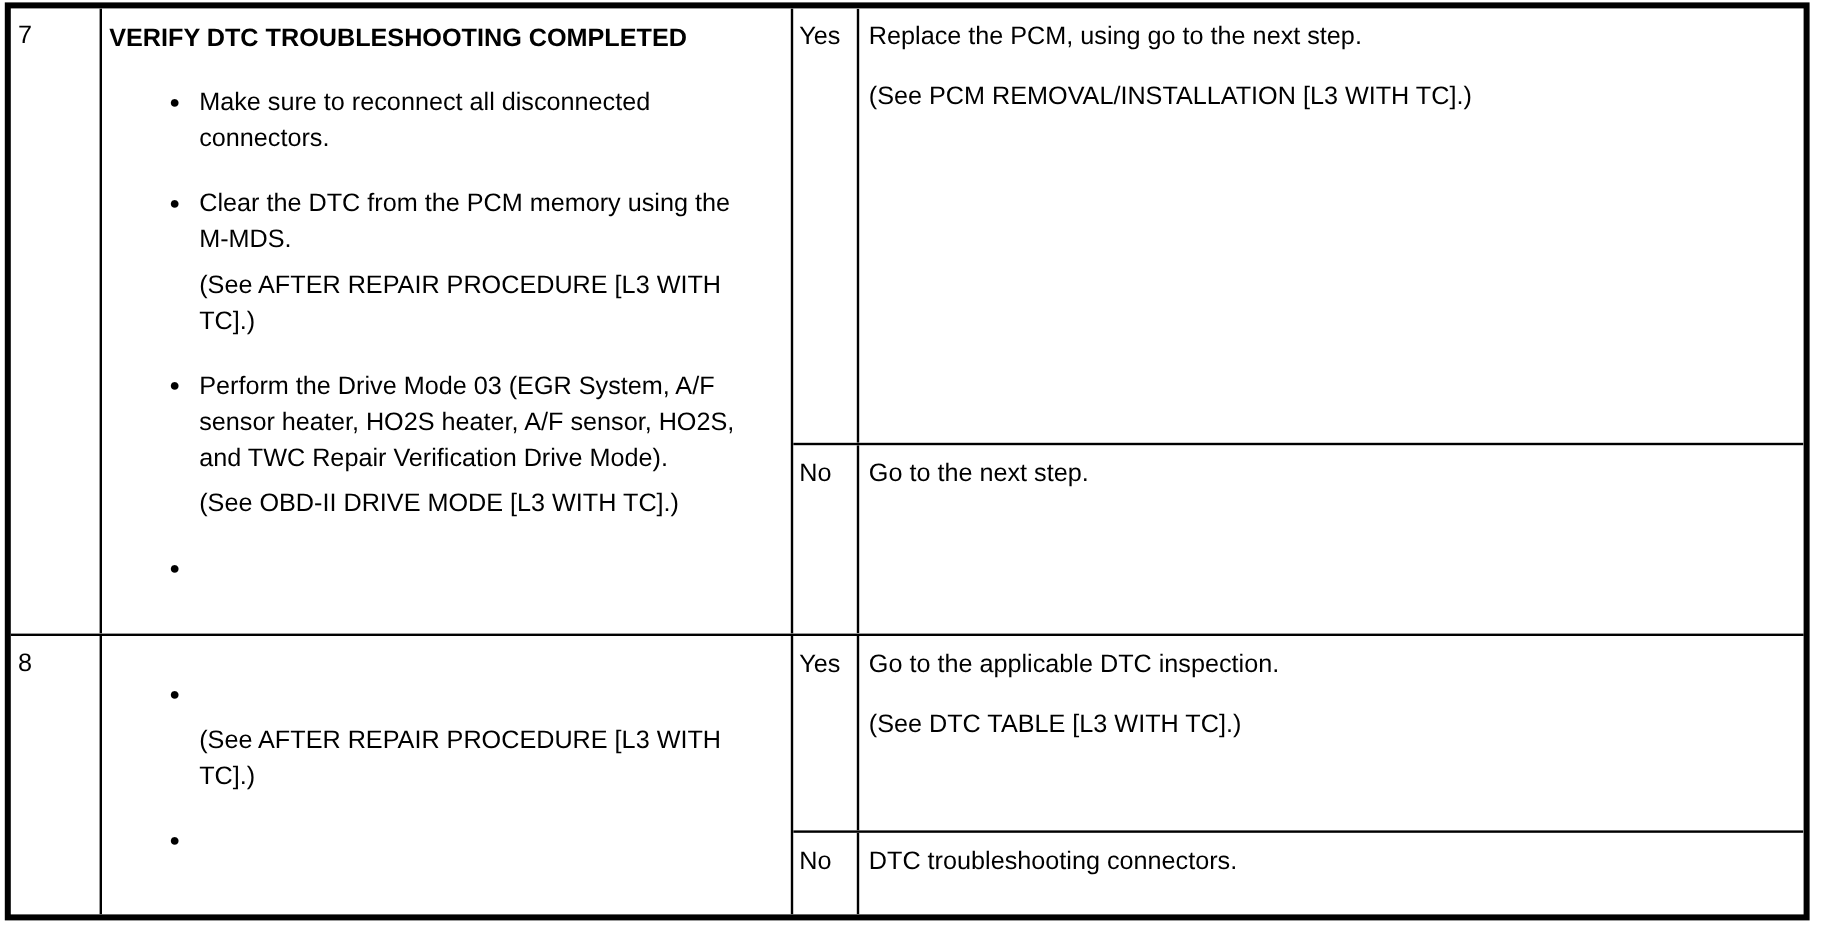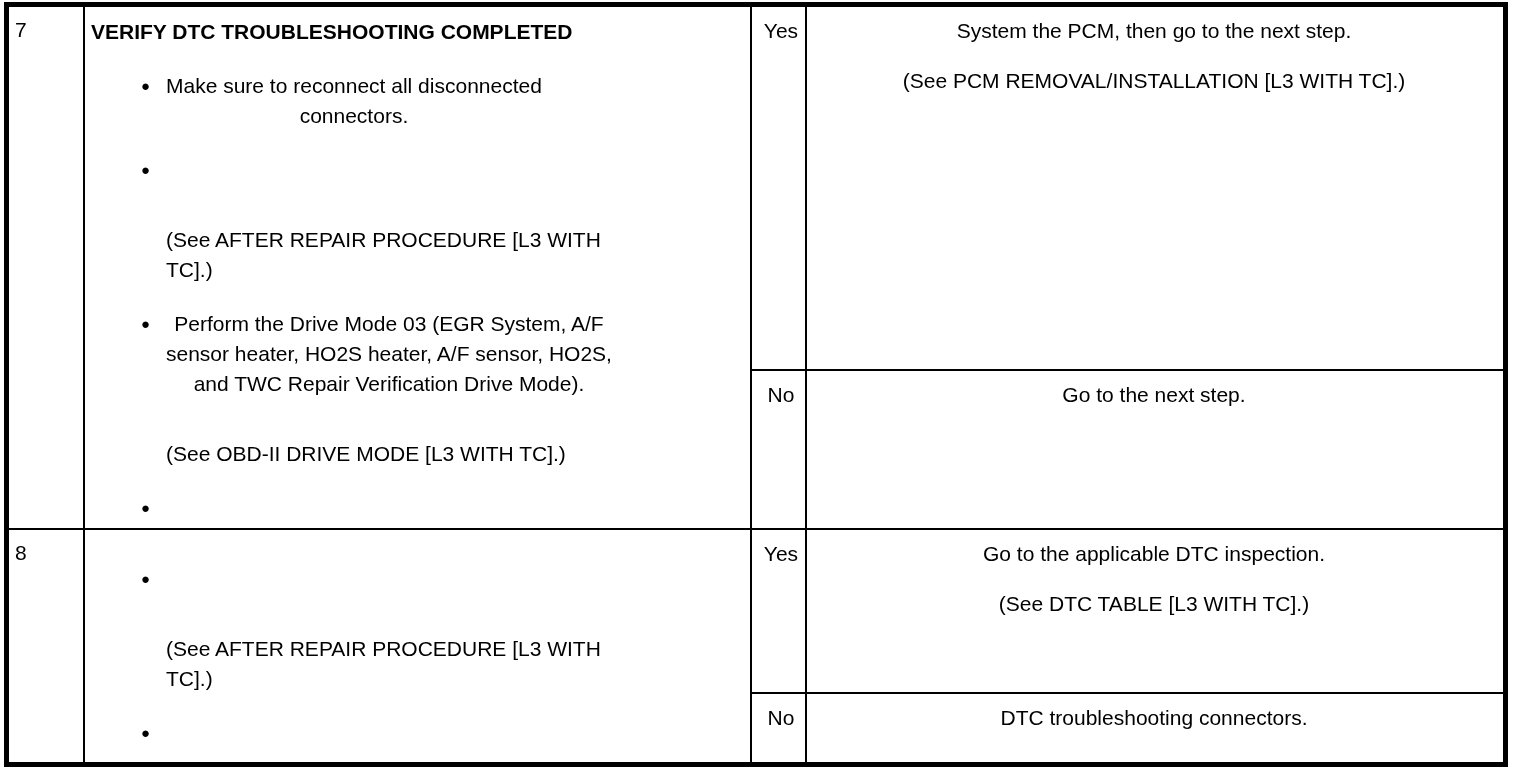--- a/index.html
+++ b/index.html
@@ -44,49 +44,48 @@
   .row-8 { flex: 1; }
   .cell { box-sizing: border-box; }
   .step-cell {
     flex: none;
     width: 76px;
     border-right: 2px solid #000000;
     padding: 8px 0 0 6px;
   }
   .inspection-cell {
     flex: none;
-    width: 667px;
+    width: 576px;
     border-right: 2px solid #000000;
     padding: 10px 8px 12px 6px;
     overflow: hidden;
   }
   .inspection-title { font-weight: bold; }
   .item {
     display: flex;
     margin-top: 24px;
   }
   .item .marker {
     flex: none;
     width: 25px;
     margin-left: 50px;
     font-size: 15px;
     line-height: 30px;
   }
-  .item .itext { white-space: pre-line; text-align: center; }
+  .item .itext { white-space: pre-line; }
   .note {
-    margin-top: 40px;
+    margin-top: 8px;
     margin-left: 75px;
     white-space: pre-line;
   }
   .results {
     flex: 1;
     display: flex;
     flex-direction: column;
     overflow: hidden;
-    text-align: center;
   }
   .subrow { display: flex; box-sizing: border-box; overflow: hidden; }
   .subrow-yes-7 {
     height: 364px;
     border-bottom: 2px solid #000000;
     flex: none;
   }
   .subrow-yes-8 {
     height: 164px;
     border-bottom: 2px solid #000000;
@@ -116,39 +115,41 @@
       <div class="cell step-cell">7</div>
       <div class="cell inspection-cell">
         <div class="inspection-title">VERIFY DTC TROUBLESHOOTING COMPLETED</div>
         <div class="item">
           <span class="marker">●</span>
           <span class="itext">Make sure to reconnect all disconnected
 connectors.</span>
         </div>
         <div class="item">
           <span class="marker">●</span>
+          <span class="itext">Clear the DTC from the PCM memory using the
+M-MDS.</span>
         </div>
         <div class="note">(See AFTER REPAIR PROCEDURE [L3 WITH
 TC].)</div>
         <div class="item">
           <span class="marker">●</span>
           <span class="itext">Perform the Drive Mode 03 (EGR System, A/F
 sensor heater, HO2S heater, A/F sensor, HO2S,
 and TWC Repair Verification Drive Mode).</span>
         </div>
         <div class="note">(See OBD-II DRIVE MODE [L3 WITH TC].)</div>
         <div class="item">
           <span class="marker">●</span>
         </div>
       </div>
       <div class="results">
         <div class="subrow subrow-yes-7">
           <div class="cell answer-cell">Yes</div>
           <div class="cell action-cell">
-            <p>System the PCM, then go to the next step.</p>
+            <p>Replace the PCM, using go to the next step.</p>
             <p>(See PCM REMOVAL/INSTALLATION [L3 WITH TC].)</p>
           </div>
         </div>
         <div class="subrow subrow-no">
           <div class="cell answer-cell">No</div>
           <div class="cell action-cell">
             <p>Go to the next step.</p>
           </div>
         </div>
       </div>

